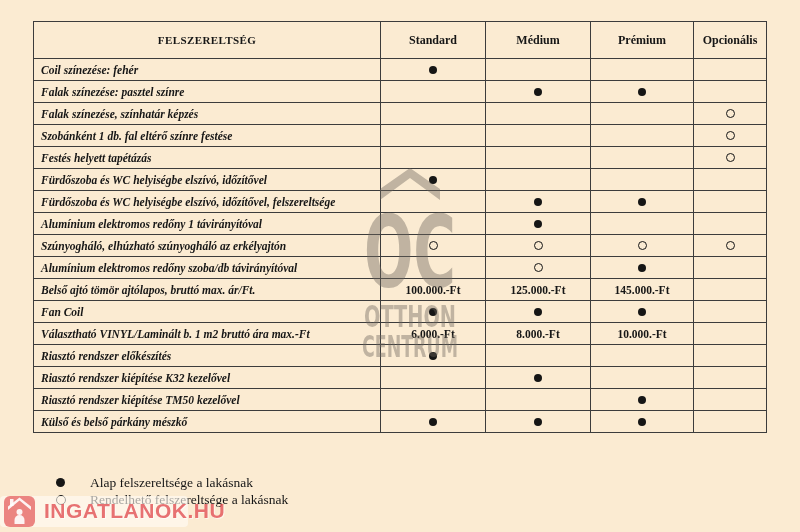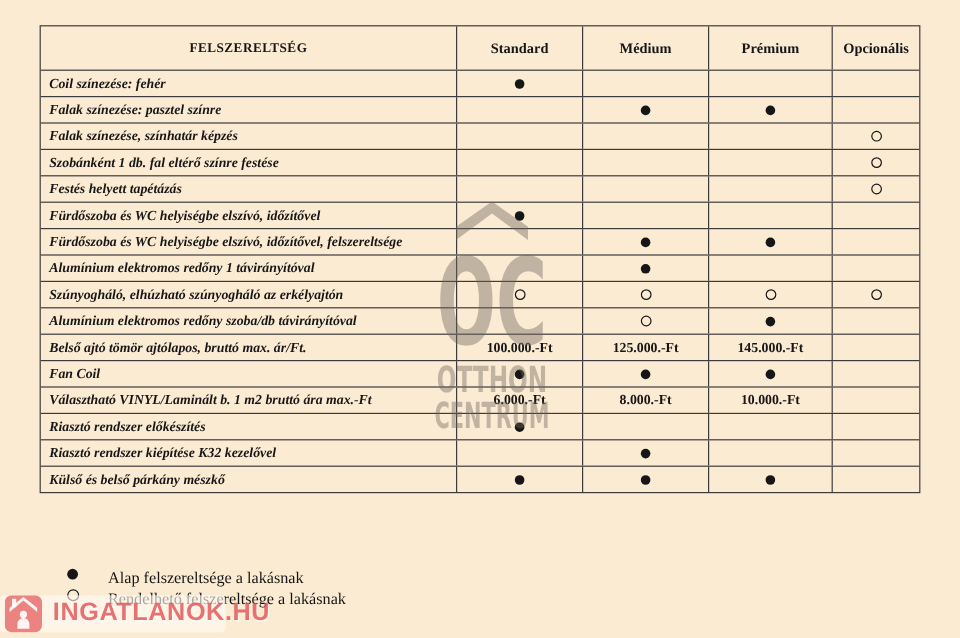--- a/index.html
+++ b/index.html
@@ -67,21 +67,21 @@
     width:9px;height:9px;border-radius:50%;
     border:1.5px solid var(--ink);box-sizing:border-box;
     background:transparent;display:inline-block;
   }
 
   
   .legend{
     position:absolute;left:52px;top:474px;
     font-size:13.5px;
   }
-  .legend-item{display:flex;height:17px;}
+  .legend-item{display:flex;align-items:center;height:17px;}
   .legend-marker{width:38px;display:flex;justify-content:flex-start;padding-left:4px;box-sizing:border-box;}
   .legend .dot-filled{width:9px;height:9px;}
   .legend .dot-hollow{width:10px;height:10px;border-width:1.3px;}
 
   
   .wm-oc{
     position:absolute;left:338px;top:168px;width:145px;height:195px;
     pointer-events:none;
   }
   .wm-oc svg{display:block;}
@@ -268,20 +268,29 @@
           <div class="cell val-cell col2"></div>
           <div class="cell val-cell col3 colLast"></div>
         </div>
         <div class="t-row">
           <div class="cell label-cell">Riasztó rendszer kiépítése K32 kezelővel</div>
           <div class="cell val-cell col0"></div>
           <div class="cell val-cell col1">
             <span class="dot-filled"></span>
           </div>
           <div class="cell val-cell col2"></div>
+          <div class="cell val-cell col3 colLast"></div>
+        </div>
+        <div class="t-row">
+          <div class="cell label-cell">Riasztó rendszer kiépítése TM50 kezelővel</div>
+          <div class="cell val-cell col0"></div>
+          <div class="cell val-cell col1"></div>
+          <div class="cell val-cell col2">
+            <span class="dot-filled"></span>
+          </div>
           <div class="cell val-cell col3 colLast"></div>
         </div>
         <div class="t-row">
           <div class="cell label-cell">Külső és belső párkány mészkő</div>
           <div class="cell val-cell col0">
             <span class="dot-filled"></span>
           </div>
           <div class="cell val-cell col1">
             <span class="dot-filled"></span>
           </div>

